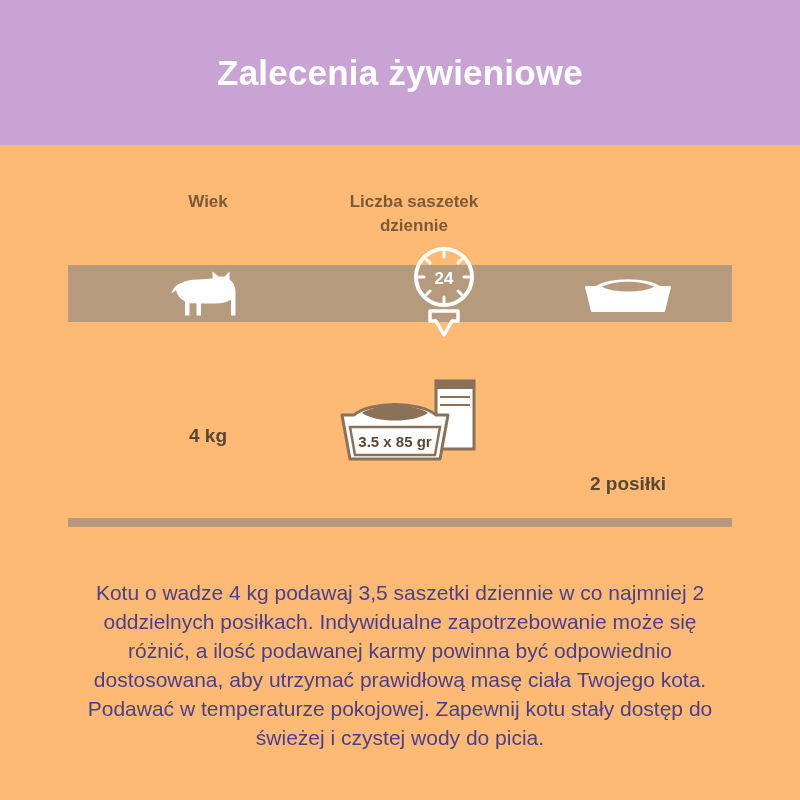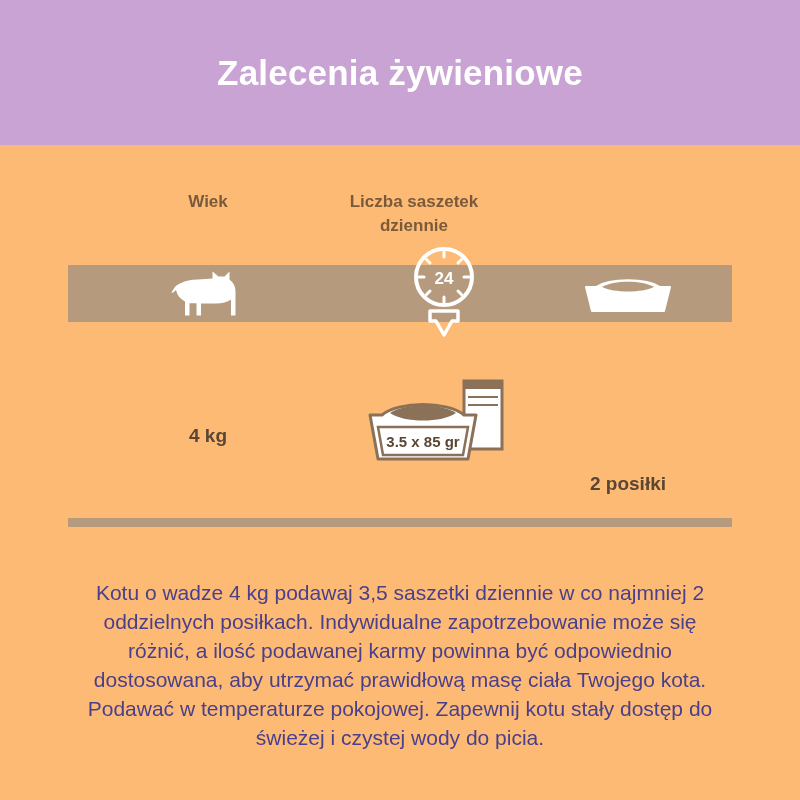--- a/index.html
+++ b/index.html
@@ -104,27 +104,26 @@
     position: absolute;
     text-align: center;
     color: #5a4632;
     font-size: 19px;
     font-weight: bold;
   }
   .cell.d1 { left: 40px;  width: 200px; top: 60px; text-align: center; }
   .cell.d3 { left: 450px; width: 220px; top: 60px; margin-top: 48px; }
   .pouch-wrap {
     position: absolute;
-    left: 272px;
+    left: 264px;
     width: 200px;
     top: 10px;
     height: 100px;
     display: flex;
     align-items: center;
-    justify-content: center;
   }
 
   
   .divider {
     position: absolute;
     top: 518px;
     left: 68px;
     width: 664px;
     height: 9px;
     background: #b59a7e;

